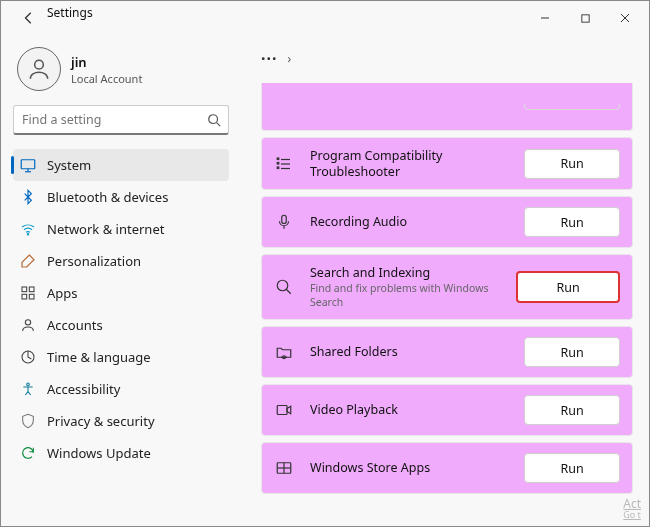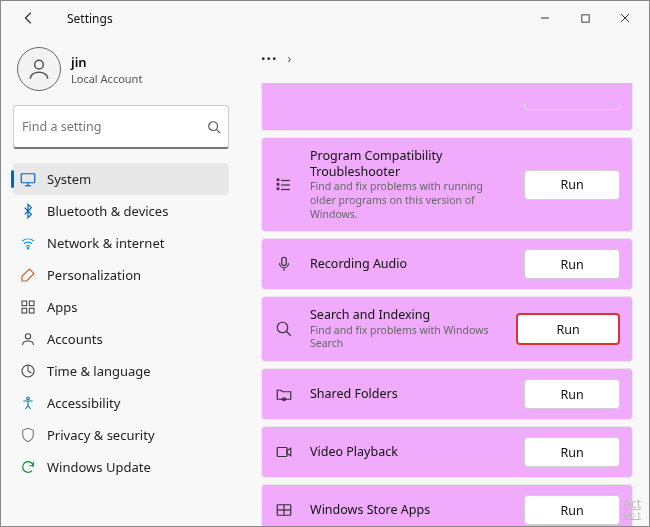--- a/index.html
+++ b/index.html
@@ -1,29 +1,29 @@
 <!DOCTYPE html>
 <html><head>
 <meta charset="utf-8">
 <style>
   * { box-sizing: border-box; margin: 0; padding: 0; font-family: "Segoe UI", system-ui, sans-serif; }
   body { width: 650px; height: 527px; background: #f8f8f8; overflow: hidden; position: relative; border:1px solid #888;}
   .titlebar { height: 34px; display:flex; align-items:center; padding:0 4px; }
-  .tb-left { display:flex; align-items:center; gap:24px; padding-left:10px;}
+  .tb-left { display:flex; gap:4px; padding-left:10px;}
   .tb-back { width:28px; height:28px; display:flex; align-items:center; justify-content:center; border-radius:4px;}
   .tb-title { font-size:12px; color:#111;}
   .tb-spacer { flex:1; }
   .tb-btn { width:40px; height:28px; display:flex; align-items:center; justify-content:center;}
   .container { display:flex; height: calc(100% - 34px); }
   .sidebar { width: 240px; padding: 6px 12px 0 12px; display:flex; flex-direction:column; }
   .profile { display:flex; align-items:center; gap:10px; padding:6px 4px 14px 4px;}
   .avatar { width:44px; height:44px; border-radius:50%; border:1.5px solid #666; background:#f3f3f3; display:flex; align-items:center; justify-content:center;}
   .profile-name { font-size:13px; font-weight:600; color:#111;}
   .profile-sub { font-size:11px; color:#555;}
-  .search { height:44px; border:1px solid #ccc; border-bottom:2px solid #777; background:#fff; border-radius:3px; display:flex; align-items:center; padding:10px 8px; gap:6px; margin-bottom:14px;}
+  .search { height:30px; border:1px solid #ccc; border-bottom:2px solid #777; background:#fff; border-radius:3px; display:flex; align-items:center; padding:10px 8px; gap:6px; margin-bottom:14px;}
   .search input { flex:1; border:none; outline:none; font-size:12.5px; background:transparent; color:#333;}
   .nav { display:flex; flex-direction:column; }
   .nav-item { display:flex; align-items:center; gap:10px; height:32px; border-radius:4px; padding:0 8px 0 6px; font-size:13px; color:#222; position:relative; cursor:pointer;}
   .nav-item.selected { background:#e8e8e8; }
   .nav-item.selected::before { content:""; position:absolute; left:-2px; top:7px; bottom:7px; width:3px; background:#0067c0; border-radius:2px;}
   .nav-icon { width:18px; height:18px; display:flex; align-items:center; justify-content:center; flex:0 0 18px;}
   .main { flex:1; padding: 6px 16px 0 20px; overflow:hidden; position:relative;}
   .header-row { display:flex; align-items:center; gap:10px; margin:6px 0 14px 0;}
   .ellipsis { font-size:16px; font-weight:700; color:#333; letter-spacing:1px;}
   .chev { font-size:12px; color:#555;}
@@ -206,21 +206,20 @@
               <line x1="8" y1="6" x2="20" y2="6"></line>
               <line x1="8" y1="12" x2="20" y2="12"></line>
               <line x1="8" y1="18" x2="20" y2="18"></line>
               <rect x="3" y="4" width="2" height="2"></rect>
               <rect x="3" y="10" width="2" height="2"></rect>
               <rect x="3" y="16" width="2" height="2"></rect>
             </svg>
           </span>
         <div class="ts-text">
           <div class="ts-title">Program Compatibility Troubleshooter</div>
-          <div class="ts-desc">Find and fix problems with running older programs on this version of Windows.</div>
         </div>
         <div class="run-btn">Run</div>
       </div>
 
       <div class="card">
         <span class="ts-icon">
             <svg width="18" height="18" viewBox="0 0 24 24" stroke="#333" stroke-width="1.6" fill="none">
               <rect x="9" y="3" width="6" height="11" rx="3"></rect>
               <path d="M6 11a6 6 0 0012 0M12 17v4"></path>
             </svg>

